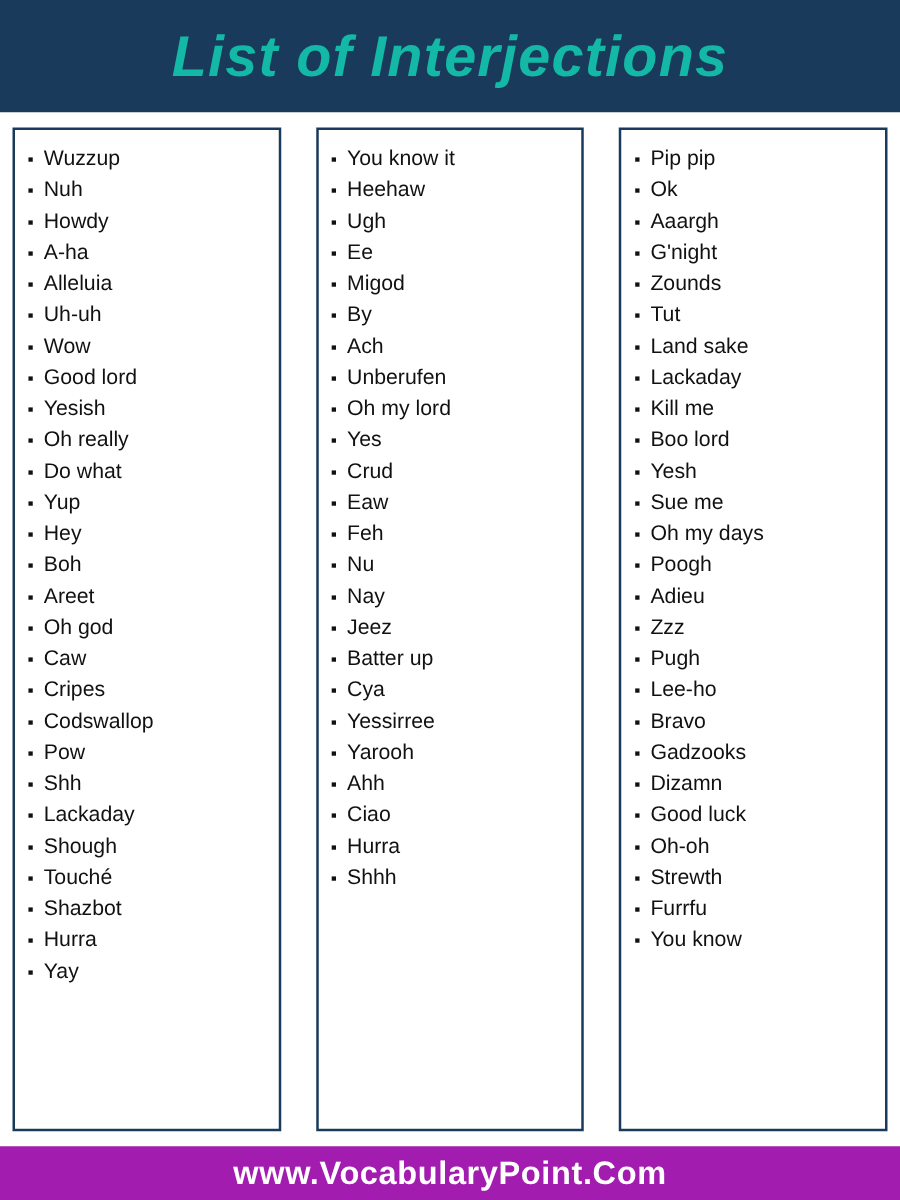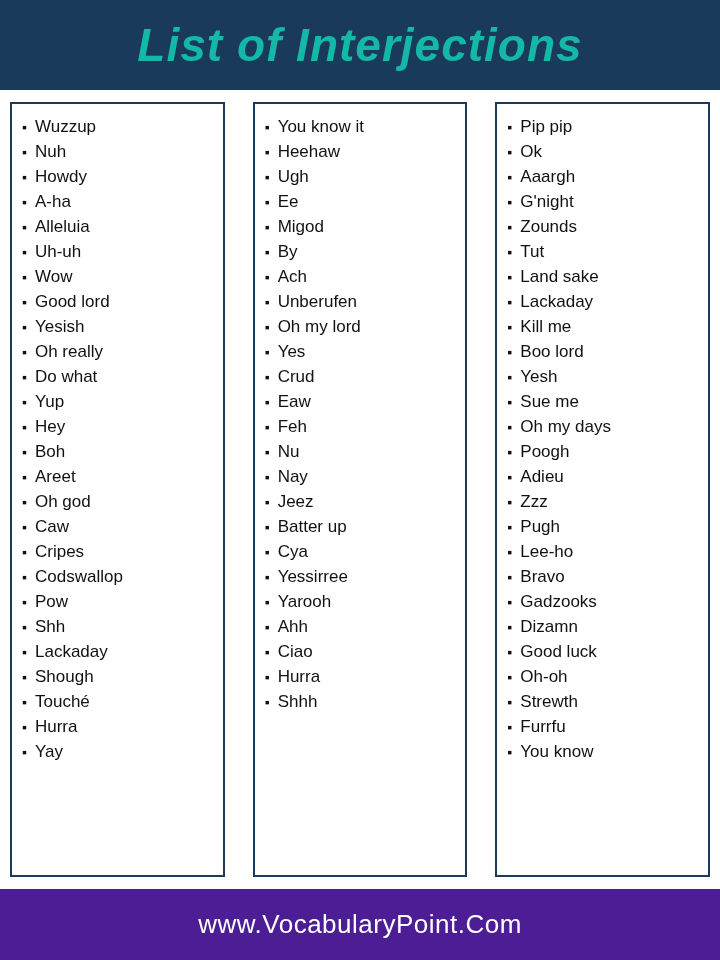--- a/index.html
+++ b/index.html
@@ -50,26 +50,26 @@
       align-items: center;
     }
     .column ul li::before {
       content: "▪";
       color: #111;
       font-size: 14px;
       margin-right: 8px;
       flex-shrink: 0;
     }
     .footer {
-      background: #4c1d95;
+      background: #a21caf;
       color: #fff;
       text-align: center;
-      padding: 20px 10px;
+      padding: 6px 10px;
       font-size: 26px;
-      font-weight: normal;
+      font-weight: bold;
       letter-spacing: 0.5px;
     }
   </style>
 </head>
 <body>
 
 <div class="header">
   <h1>List of Interjections</h1>
 </div>
 
@@ -93,20 +93,21 @@
         <li>Areet</li>
         <li>Oh god</li>
         <li>Caw</li>
         <li>Cripes</li>
         <li>Codswallop</li>
         <li>Pow</li>
         <li>Shh</li>
         <li>Lackaday</li>
         <li>Shough</li>
         <li>Touché</li>
+        <li>Shazbot</li>
         <li>Hurra</li>
         <li>Yay</li>
       </ul>
   </div>
   <div class="column">
     <ul id="col2">
         <li>You know it</li>
         <li>Heehaw</li>
         <li>Ugh</li>
         <li>Ee</li>

